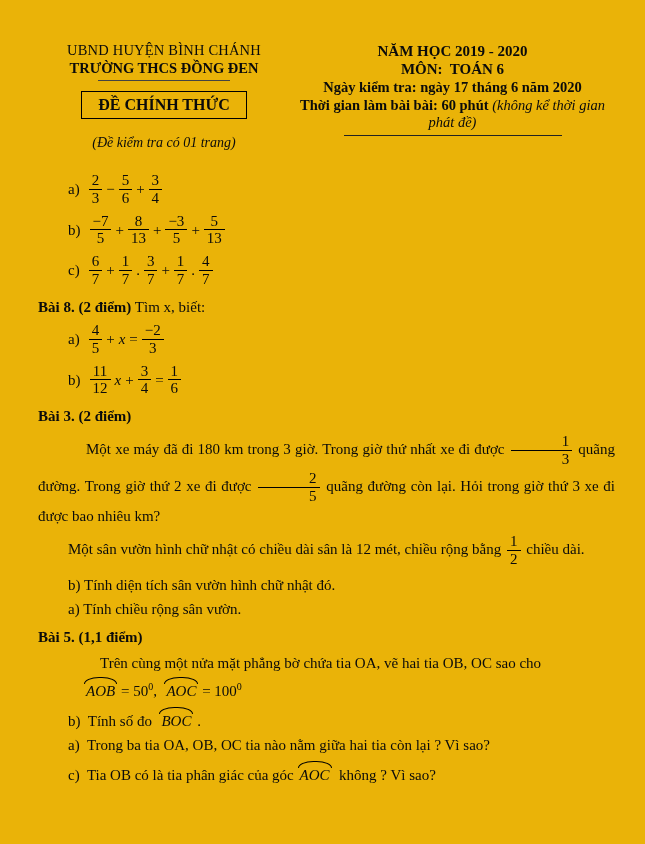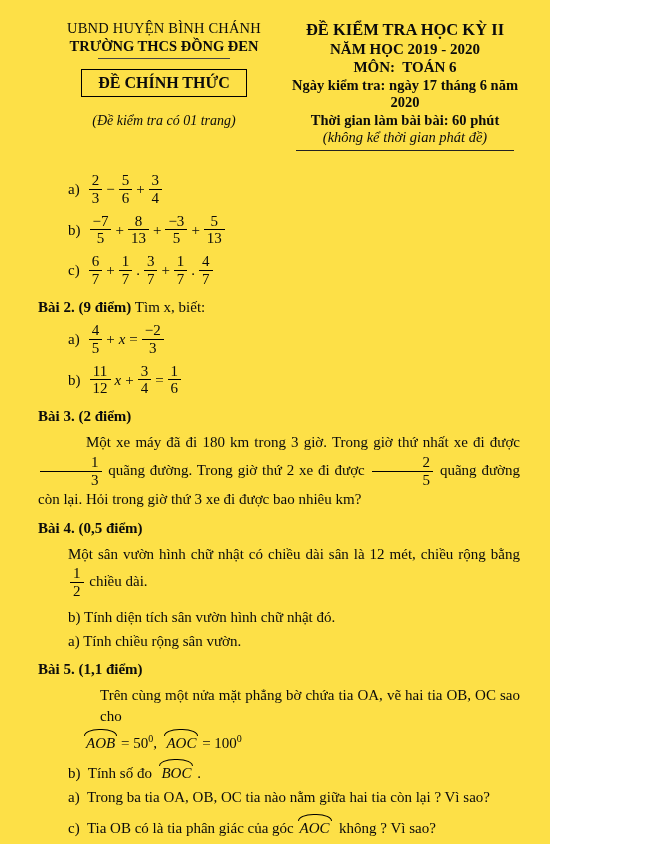--- a/index.html
+++ b/index.html
@@ -1,19 +1,19 @@
 <!DOCTYPE html>
 <html><head>
 <meta charset="utf-8">
 <style>
   html,body{margin:0;padding:0;background:#ffffff;}
   .page{
-    width:550px;height:844px;box-sizing:border-box;background:#fde047;
+    width:645px;height:844px;box-sizing:border-box;background:#eab308;
     font-family:"Liberation Serif","DejaVu Serif",serif;color:#0b0b0b;
-    padding:20px 30px 0 38px;overflow:hidden;position:relative;
+    padding:42px 30px 0 38px;overflow:hidden;position:relative;
   }
   
   .hdr{display:flex;}
   .hdr-left{width:252px;text-align:center;flex-shrink:0;}
   .org1{font-size:14.5px;letter-spacing:.2px;}
   .org2{font-size:14.5px;font-weight:bold;margin-top:1px;}
   .rule-left{width:132px;border-top:1.8px solid #444;margin:3px auto 10px;}
   .exam-box{display:inline-block;border:1.6px solid #000;padding:4px 16px;font-weight:bold;font-size:16px;}
   .page-note{font-style:italic;font-size:14px;margin-top:16px;}
   .hdr-right{flex:1;text-align:center;}
@@ -56,21 +56,20 @@
 
   <div class="hdr">
     <div class="hdr-left">
       <div class="org1">UBND HUYỆN BÌNH CHÁNH</div>
       <div class="org2">TRƯỜNG THCS ĐỒNG ĐEN</div>
       <div class="rule-left"></div>
       <span class="exam-box">ĐỀ CHÍNH THỨC</span>
       <div class="page-note">(Đề kiểm tra có 01 trang)</div>
     </div>
     <div class="hdr-right">
-      <div class="t1">ĐỀ KIỂM TRA HỌC KỲ II</div>
       <div class="t2">NĂM HỌC 2019 - 2020</div>
       <div class="t3">MÔN:&nbsp; TOÁN 6</div>
       <div class="t4">Ngày kiểm tra: ngày 17 tháng 6 năm 2020</div>
       <div class="t5"><b>Thời gian làm bài bài: 60 phút </b><span class="it">(không kể thời gian phát đề)</span></div>
       <div class="rule-right"></div>
     </div>
   </div>
 
   <div class="main">
 
@@ -140,21 +139,21 @@
             <span class="den">7</span>
           </span>
           <span class="op">.</span>
           <span class="frac">
             <span class="num">4</span>
             <span class="den">7</span>
           </span>
         </span>
       </div>
 
-    <div class="prob-head"><span>Bài 2. (9 điểm)</span><span class="rest"> Tìm x, biết:</span></div>
+    <div class="prob-head"><span>Bài 8. (2 điểm)</span><span class="rest"> Tìm x, biết:</span></div>
     <div class="math-row">
         <span class="item-label">a)</span>
         <span class="expr">
           <span class="frac">
             <span class="num">4</span>
             <span class="den">5</span>
           </span>
           <span class="op">+</span>
           <span class="mvar">x</span>
           <span class="op">=</span>
@@ -181,21 +180,20 @@
           <span class="frac">
             <span class="num">1</span>
             <span class="den">6</span>
           </span>
         </span>
       </div>
 
     <div class="prob-head">Bài 3. (2 điểm)</div>
     <div class="para indent"><span>Một xe máy đã đi 180 km trong 3 giờ. Trong giờ thứ nhất xe đi được </span><span class="frac"><span class="num">1</span><span class="den">3</span></span><span> quãng đường. Trong giờ thứ 2 xe đi được </span><span class="frac"><span class="num">2</span><span class="den">5</span></span><span> quãng đường còn lại. Hỏi trong giờ thứ 3 xe đi được bao nhiêu km?</span></div>
 
-    <div class="prob-head">Bài 4. (0,5 điểm)</div>
     <div class="para" style="margin-left:30px"><span>Một sân vườn hình chữ nhật có chiều dài sân là 12 mét, chiều rộng bằng </span><span class="frac"><span class="num">1</span><span class="den">2</span></span><span> chiều dài.</span></div>
     <div class="sub-item">b) Tính diện tích sân vườn hình chữ nhật đó.</div>
     <div class="sub-item">a) Tính chiều rộng sân vườn.</div>
 
     <div class="prob-head">Bài 5. (1,1 điểm)</div>
     <div class="para" style="margin-left:62px;margin-bottom:2px">Trên cùng một nửa mặt phẳng bờ chứa tia OA, vẽ hai tia OB, OC sao cho</div>
     <div class="angles-line"><span class="angle">AOB</span><span> = 50</span><sup>0</sup><span>, &nbsp;</span><span class="angle">AOC</span><span> = 100</span><sup>0</sup></div>
     <div class="sub-item" style="margin-top:7px"><span>b)&nbsp; Tính số đo &nbsp;</span><span class="angle">BOC</span><span> .</span></div>
     <div class="sub-item"><span>a)&nbsp; Trong ba tia OA, OB, OC tia nào nằm giữa hai tia còn lại ? Vì sao?</span></div>
     <div class="sub-item" style="margin-top:7px"><span>c)&nbsp; Tia OB có là tia phân giác của góc </span><span class="angle">AOC</span><span>&nbsp; không ? Vì sao?</span></div>

